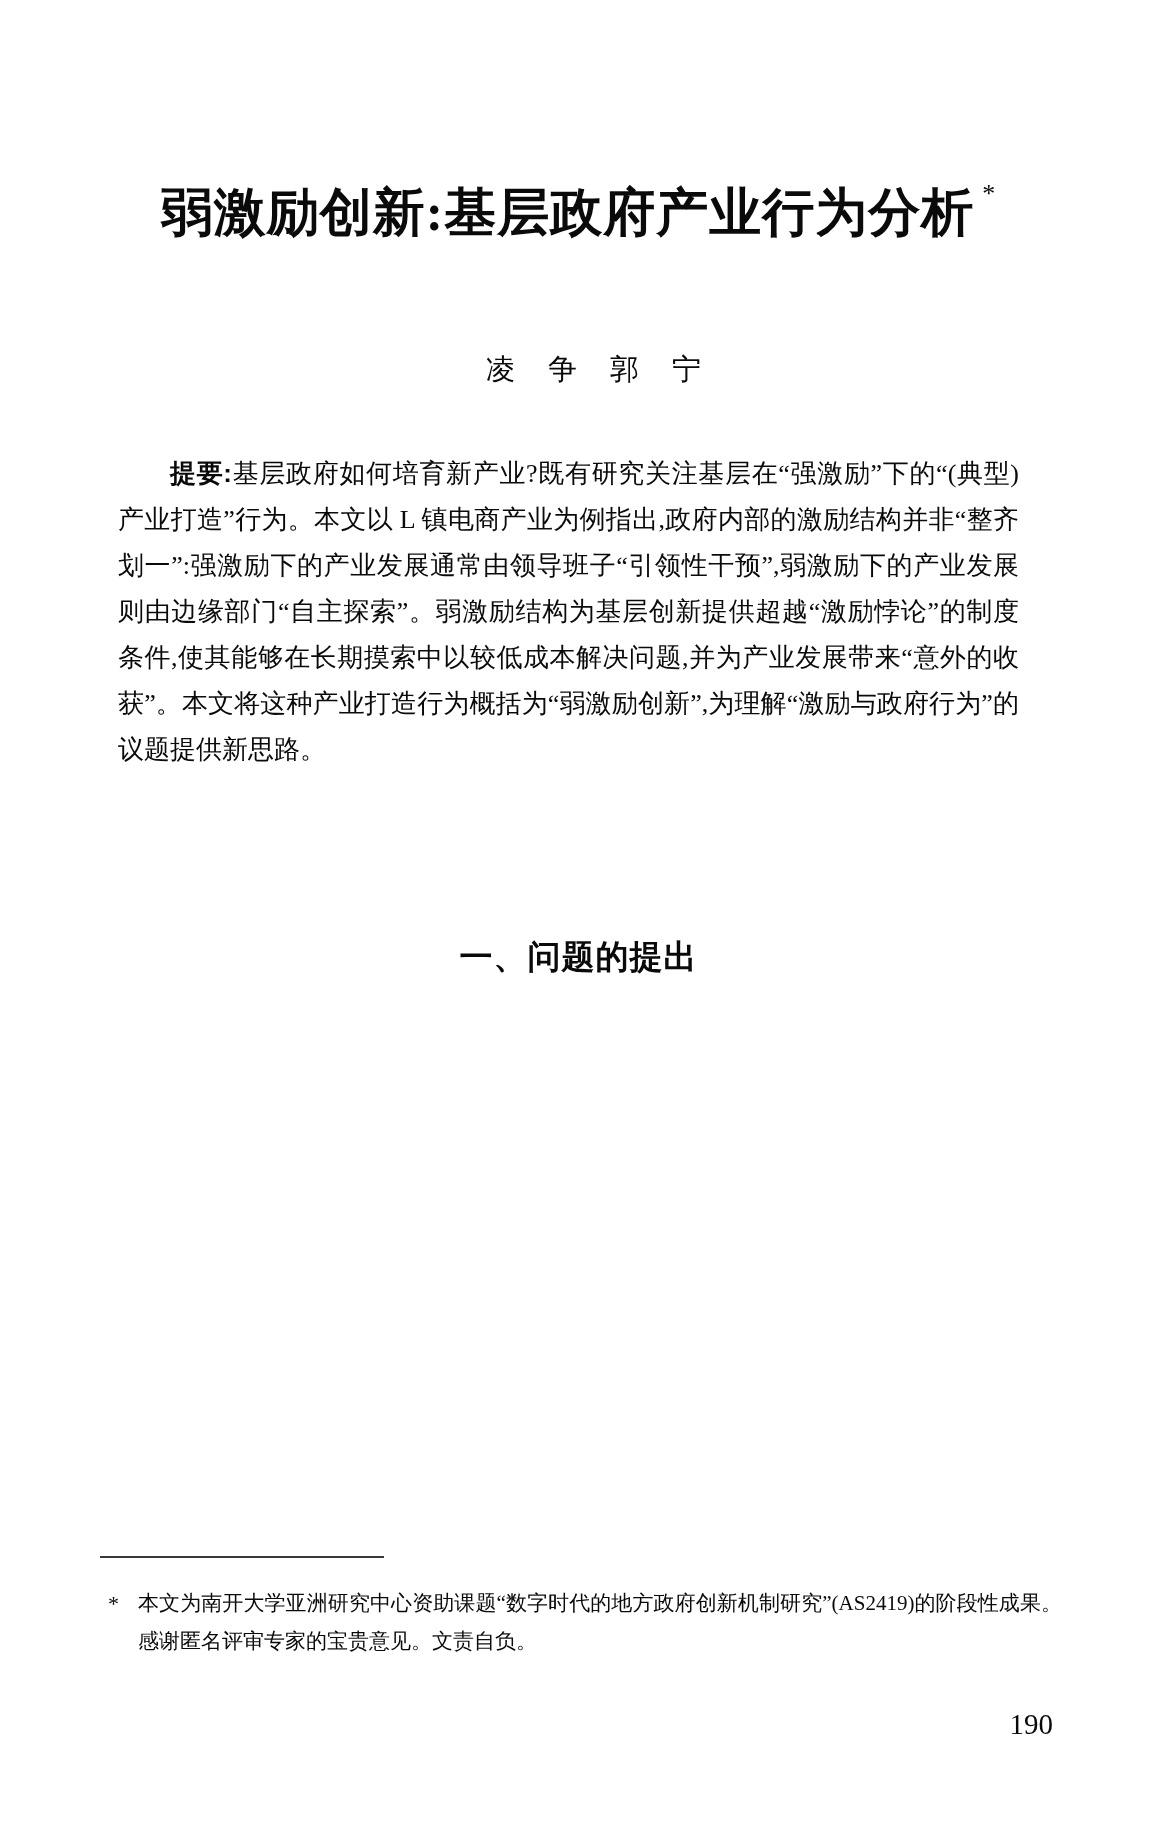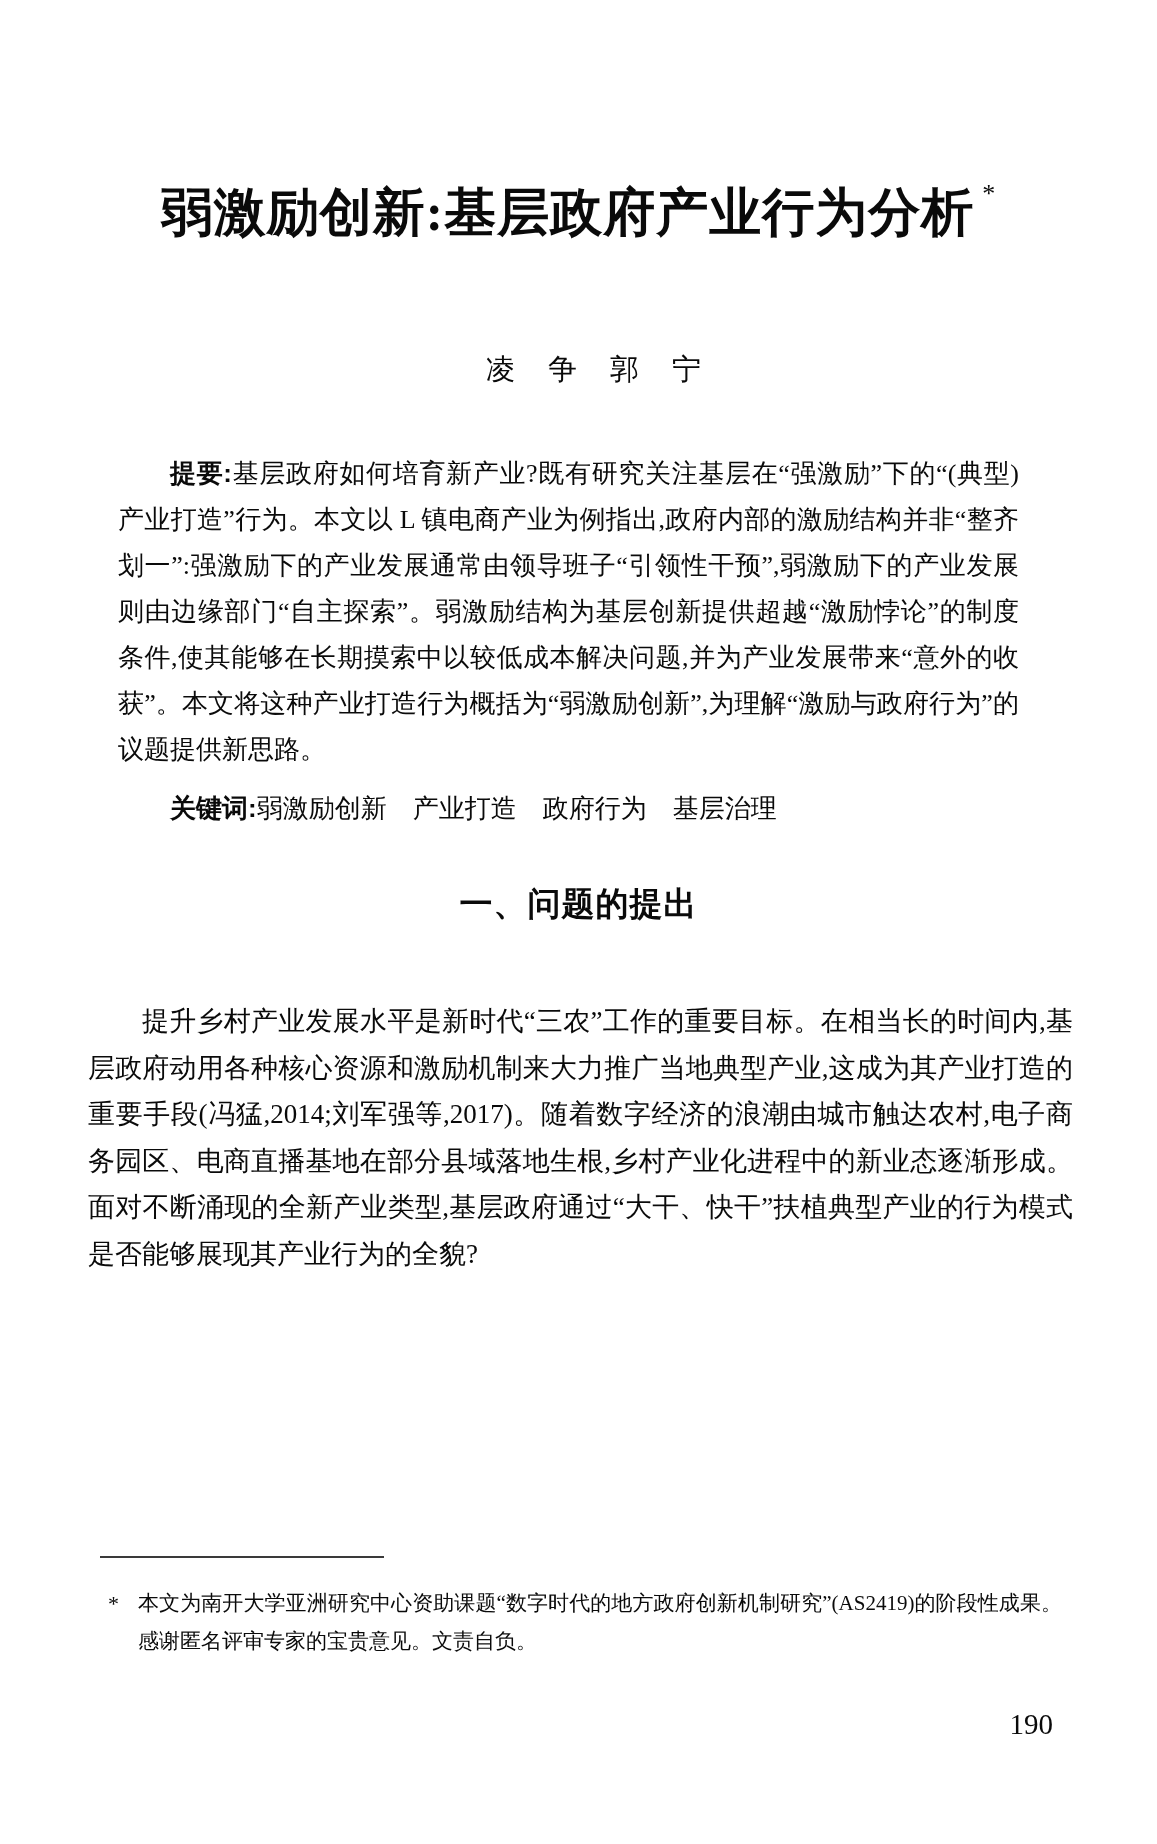--- a/index.html
+++ b/index.html
@@ -55,21 +55,21 @@
   .abstract p {
     margin: 12px;
     text-indent: 2em;
   }
   .label {
     font-family: "Liberation Sans", "DejaVu Sans", sans-serif;
     font-weight: 700;
   }
   .section-heading {
     position: absolute;
-    top: 882px;
+    top: 935px;
     left: 0;
     width: 100%;
     margin: 0;
     text-align: center;
     font-size: 33px;
     font-weight: 700;
     letter-spacing: 1px;
   }
   .body-block {
     position: absolute;
@@ -121,27 +121,25 @@
 <body>
 
 <div class="page">
 
   <h1 class="title"><span>弱激励创新:基层政府产业行为分析</span><sup class="title-note">*</sup></h1>
 
   <div class="authors">凌　争　郭　宁</div>
 
   <section class="abstract">
     <p><span class="label">提要:</span><span>基层政府如何培育新产业?既有研究关注基层在“强激励”下的“(典型)产业打造”行为。本文以 L 镇电商产业为例指出,政府内部的激励结构并非“整齐划一”:强激励下的产业发展通常由领导班子“引领性干预”,弱激励下的产业发展则由边缘部门“自主探索”。弱激励结构为基层创新提供超越“激励悖论”的制度条件,使其能够在长期摸索中以较低成本解决问题,并为产业发展带来“意外的收获”。本文将这种产业打造行为概括为“弱激励创新”,为理解“激励与政府行为”的议题提供新思路。</span></p>
-    <p><span class="label">关键词:</span><span>弱激励创新　产业打造　政府行为　基层治理</span></p>
   </section>
 
   <h2 class="section-heading">一、问题的提出</h2>
 
   <div class="body-block">
-    <p>提升乡村产业发展水平是新时代“三农”工作的重要目标。在相当长的时间内,基层政府动用各种核心资源和激励机制来大力推广当地典型产业,这成为其产业打造的重要手段(冯猛,2014;刘军强等,2017)。随着数字经济的浪潮由城市触达农村,电子商务园区、电商直播基地在部分县域落地生根,乡村产业化进程中的新业态逐渐形成。面对不断涌现的全新产业类型,基层政府通过“大干、快干”扶植典型产业的行为模式是否能够展现其产业行为的全貌?</p>
   </div>
 
   <div class="footnote-area">
     <div class="footnote-rule"></div>
     <div class="footnote">
       <span class="fn-marker">*</span>
       <span>本文为南开大学亚洲研究中心资助课题“数字时代的地方政府创新机制研究”(AS2419)的阶段性成果。感谢匿名评审专家的宝贵意见。文责自负。</span>
     </div>
   </div>
 

